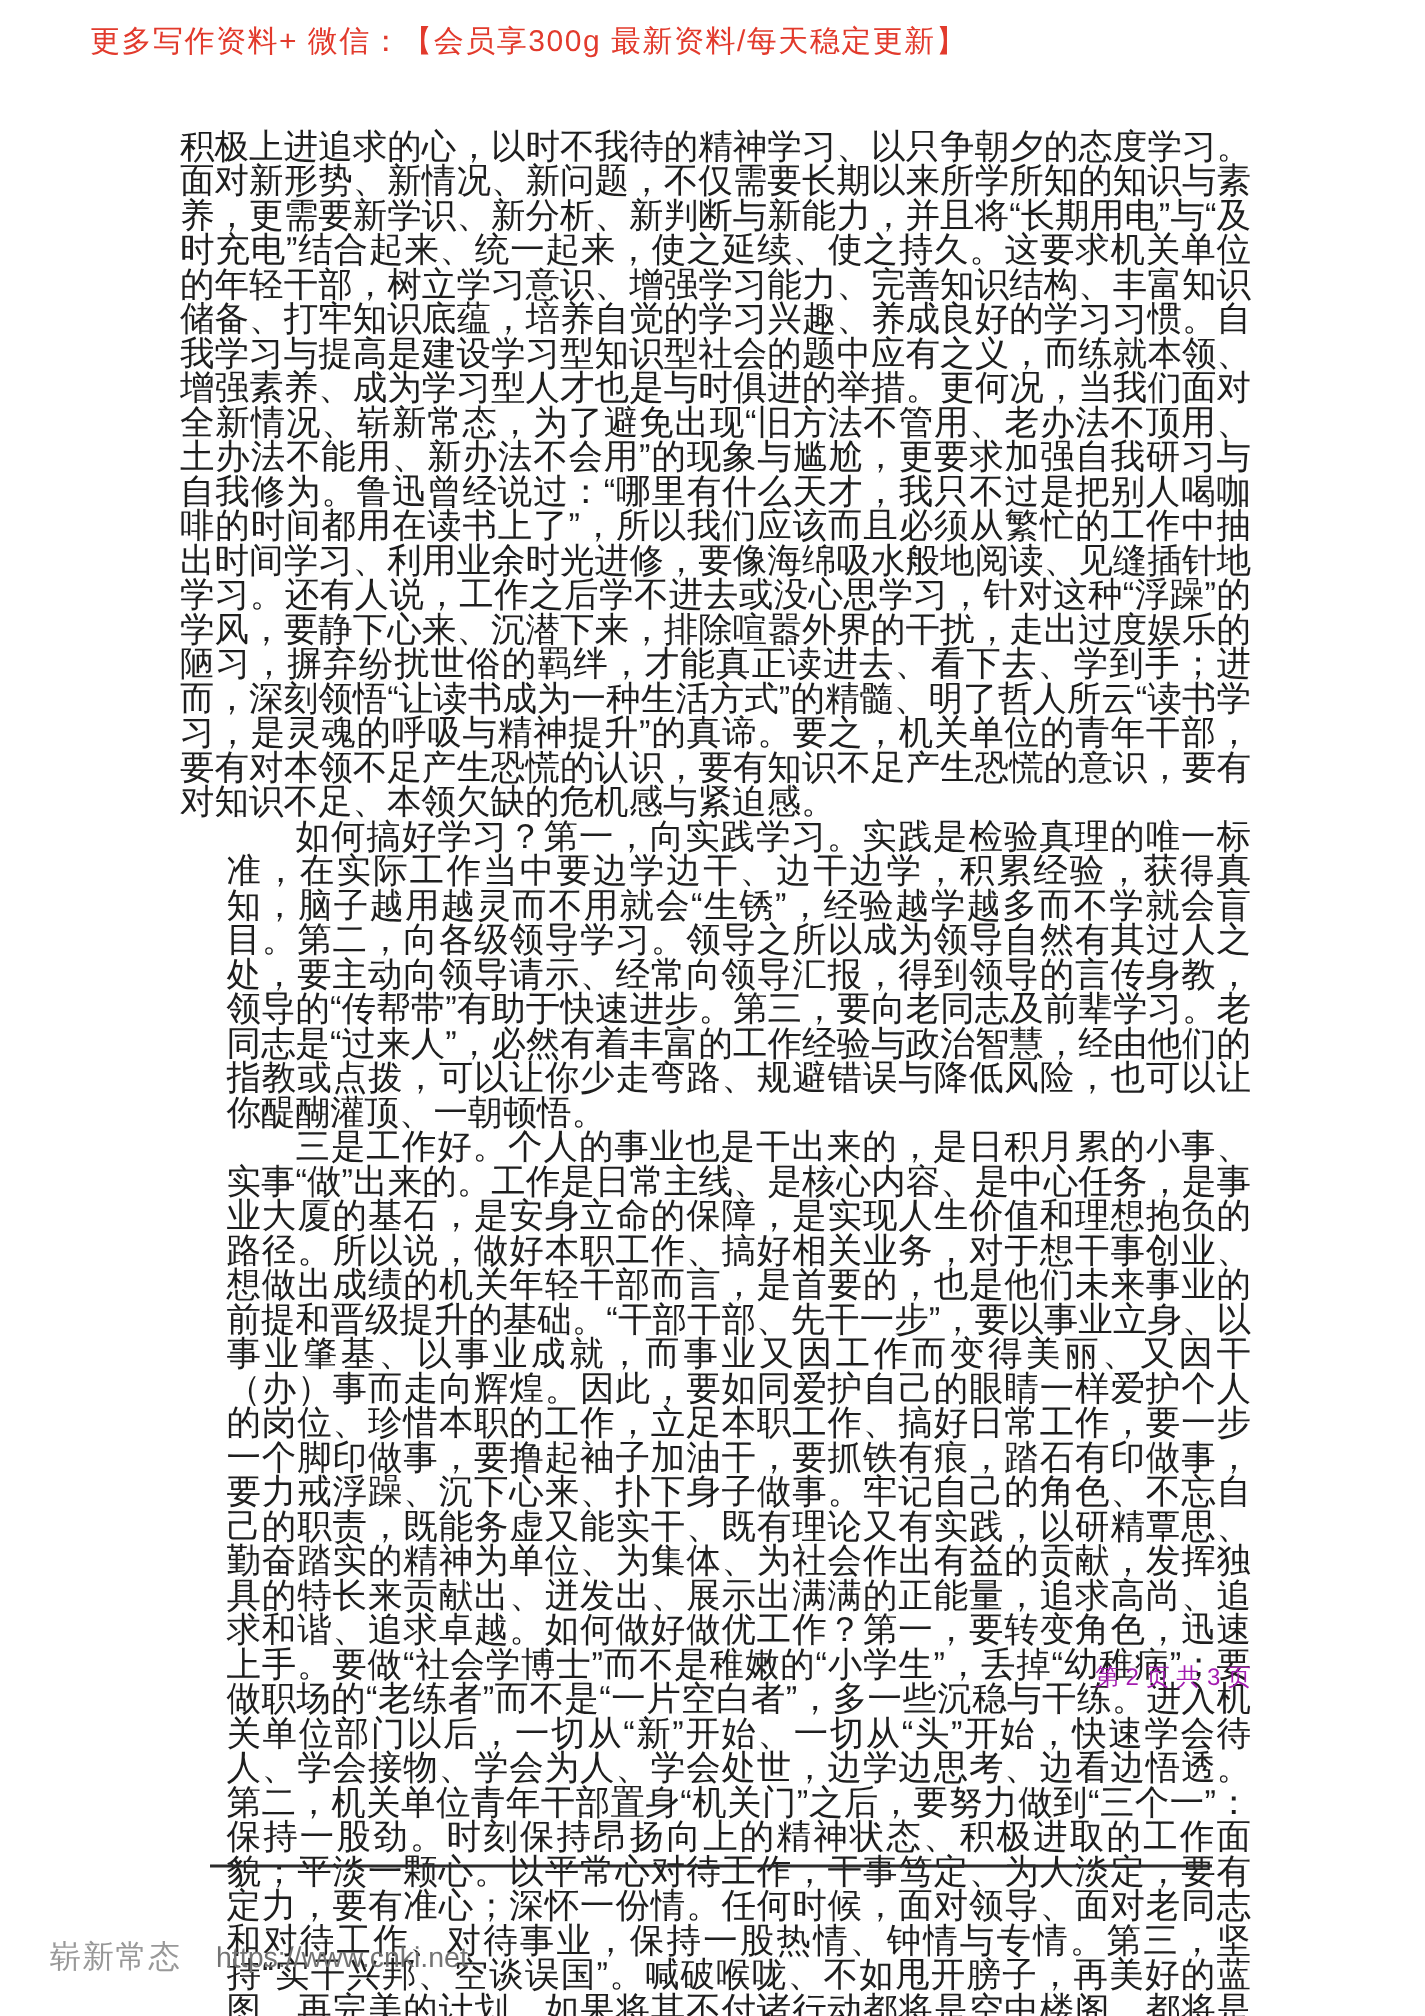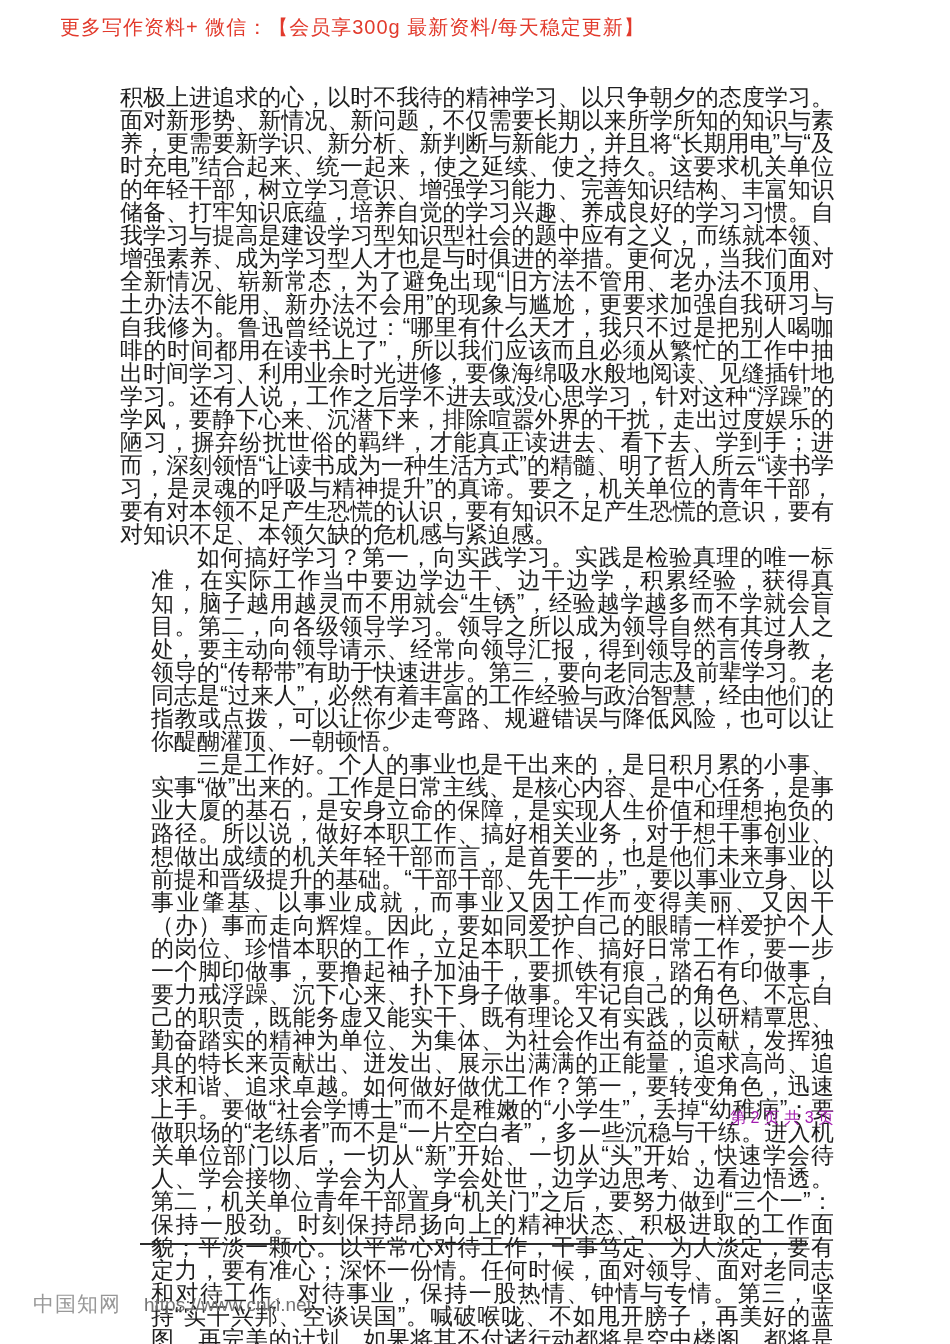--- a/index.html
+++ b/index.html
@@ -71,15 +71,15 @@
   <p class="indent">如何搞好学习？第一，向实践学习。实践是检验真理的唯一标准，在实际工作当中要边学边干、边干边学，积累经验，获得真知，脑子越用越灵而不用就会“生锈”，经验越学越多而不学就会盲目。第二，向各级领导学习。领导之所以成为领导自然有其过人之处，要主动向领导请示、经常向领导汇报，得到领导的言传身教，领导的“传帮带”有助于快速进步。第三，要向老同志及前辈学习。老同志是“过来人”，必然有着丰富的工作经验与政治智慧，经由他们的指教或点拨，可以让你少走弯路、规避错误与降低风险，也可以让你醍醐灌顶、一朝顿悟。</p>
   <p class="indent">三是工作好。个人的事业也是干出来的，是日积月累的小事、实事“做”出来的。工作是日常主线、是核心内容、是中心任务，是事业大厦的基石，是安身立命的保障，是实现人生价值和理想抱负的路径。所以说，做好本职工作、搞好相关业务，对于想干事创业、想做出成绩的机关年轻干部而言，是首要的，也是他们未来事业的前提和晋级提升的基础。“干部干部、先干一步”，要以事业立身、以事业肇基、以事业成就，而事业又因工作而变得美丽、又因干（办）事而走向辉煌。因此，要如同爱护自己的眼睛一样爱护个人的岗位、珍惜本职的工作，立足本职工作、搞好日常工作，要一步一个脚印做事，要撸起袖子加油干，要抓铁有痕，踏石有印做事，要力戒浮躁、沉下心来、扑下身子做事。牢记自己的角色、不忘自己的职责，既能务虚又能实干、既有理论又有实践，以研精覃思、勤奋踏实的精神为单位、为集体、为社会作出有益的贡献，发挥独具的特长来贡献出、迸发出、展示出满满的正能量，追求高尚、追求和谐、追求卓越。如何做好做优工作？第一，要转变角色，迅速上手。要做“社会学博士”而不是稚嫩的“小学生”，丢掉“幼稚病”；要做职场的“老练者”而不是“一片空白者”，多一些沉稳与干练。进入机关单位部门以后，一切从“新”开始、一切从“头”开始，快速学会待人、学会接物、学会为人、学会处世，边学边思考、边看边悟透。第二，机关单位青年干部置身“机关门”之后，要努力做到“三个一”：保持一股劲。时刻保持昂扬向上的精神状态、积极进取的工作面貌；平淡一颗心。以平常心对待工作，干事笃定、为人淡定，要有定力，要有准心；深怀一份情。任何时候，面对领导、面对老同志和对待工作、对待事业，保持一股热情、钟情与专情。第三，坚持“实干兴邦、空谈误国”。喊破喉咙、不如甩开膀子，再美好的蓝图、再完美的计划，如果将其不付诸行动都将是空中楼阁、都将是镜花水月。以抓铁有痕、踏石留印的作风办事，不搞“花架子”、不搞形式主义，在结合融入贯彻上下功夫、在落细落小落实上下狠心。事情一件一件地做，工作一步一步来，来不得半点虚假，来不得任何焦躁，以实绩论英雄，以成果显担当，推动工作小步快走、日新月异。总之，青年干部对待工作事业要踏踏实实、求真务实、真抓实干，要严格管理、严谨规范、严肃认真。</p>
   <p class="indent">无论是青年党政储备干部、还是机关单位年轻干部，都必须进行“学校门”到“机关门”的</p>
 </div>
 
 <div class="page-indicator">第 2 页 共 3 页</div>
 
 <div class="footer-divider"></div>
 
 <div class="watermark">
-  <span class="brand">中国知网</span>
+  <span class="brand">崭新常态</span>
   <span class="url">https://www.cnki.net</span>
 </div>
 
 </body></html>

